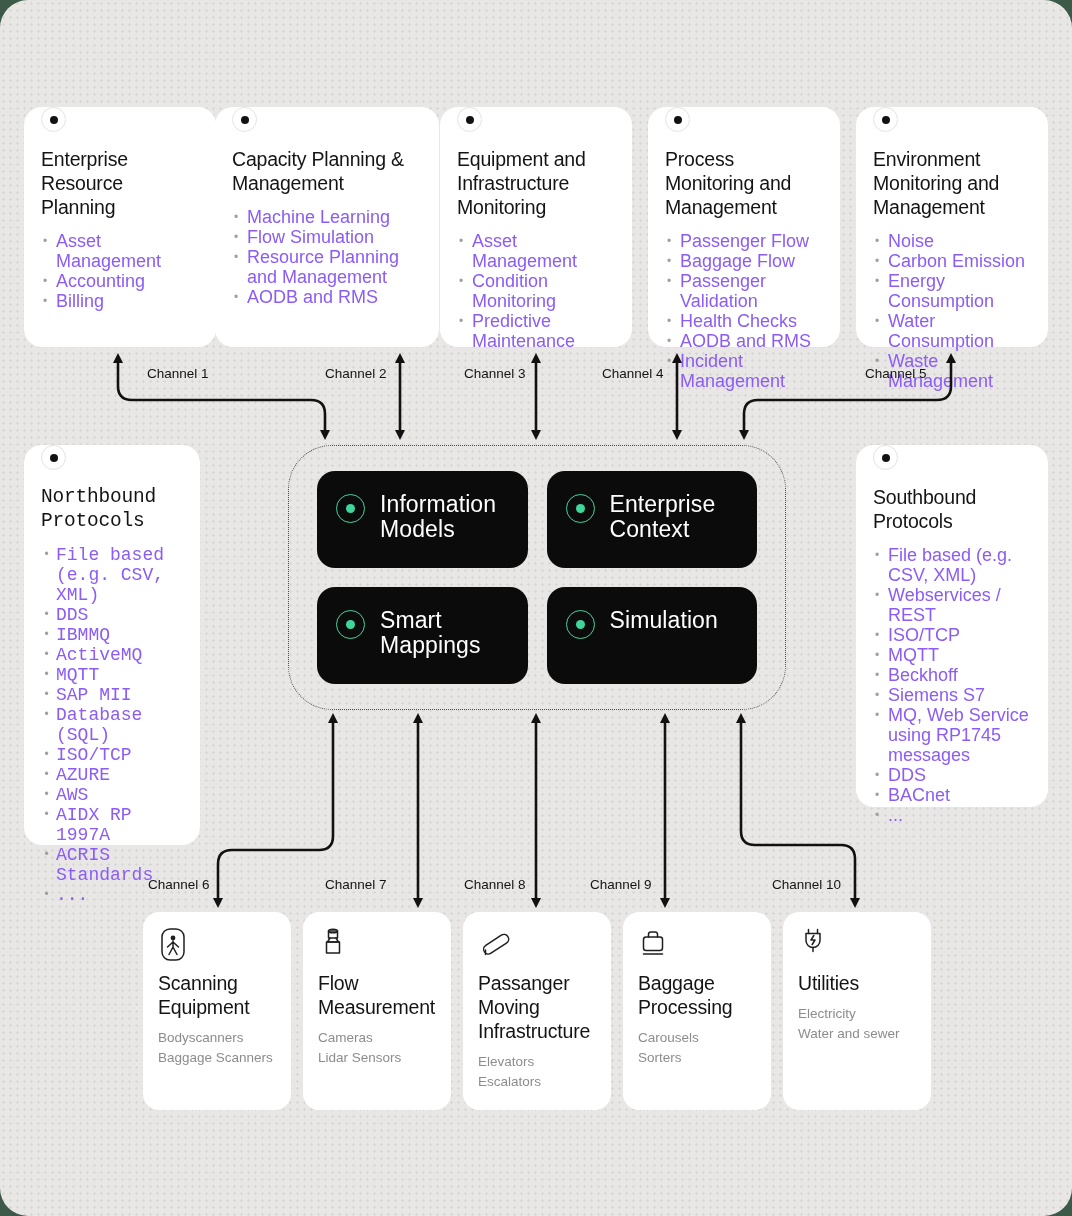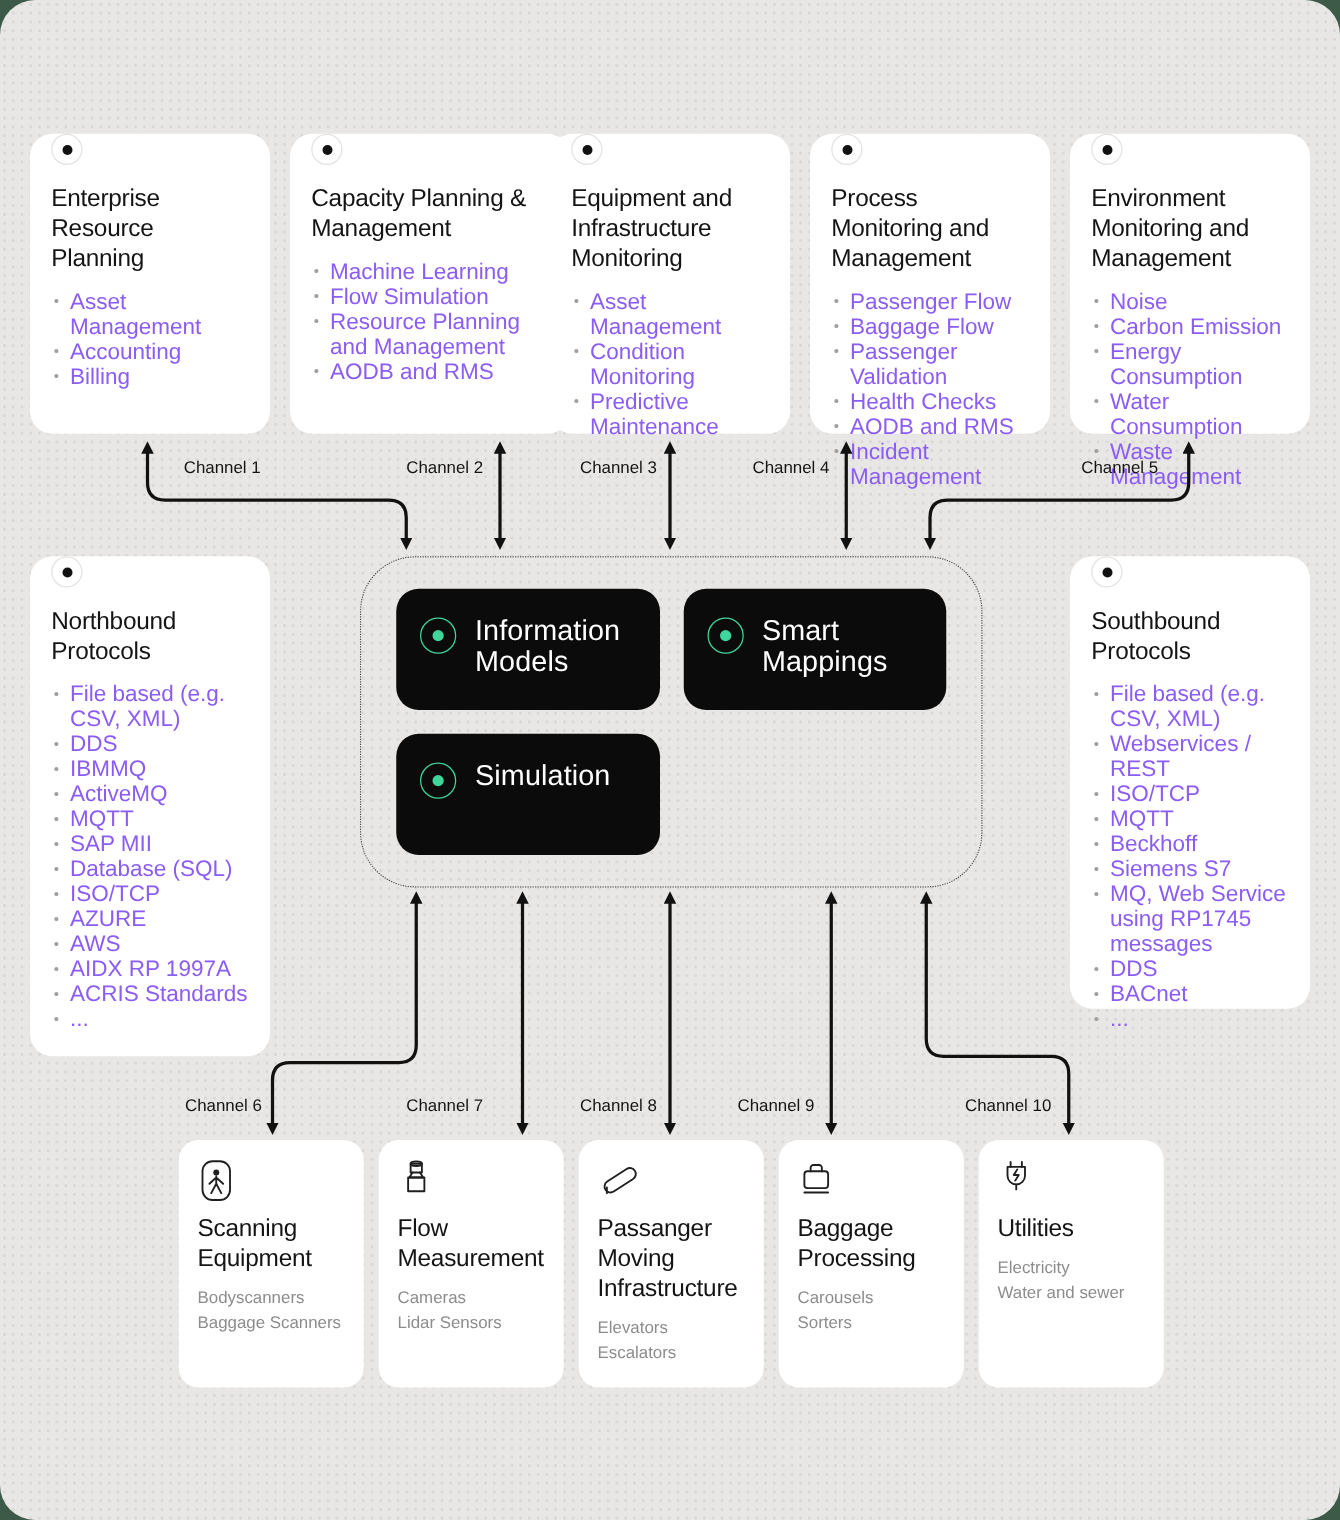--- a/index.html
+++ b/index.html
@@ -122,21 +122,21 @@
     <div class="dot-badge">
         <span class="dot"></span>
       </div>
     <div class="card-title">Enterprise Resource Planning</div>
     <ul class="bullets">
         <li>Asset Management</li>
         <li>Accounting</li>
         <li>Billing</li>
       </ul>
   </div>
-  <div class="card" style="left:232px; top:107px; width:224px; height:240px;">
+  <div class="card" style="left:215px; top:107px; width:224px; height:240px;">
     <div class="dot-badge">
         <span class="dot"></span>
       </div>
     <div class="card-title">Capacity Planning &amp; Management</div>
     <ul class="bullets">
         <li>Machine Learning</li>
         <li>Flow Simulation</li>
         <li>Resource Planning and Management</li>
         <li>AODB and RMS</li>
       </ul>
@@ -195,31 +195,37 @@
     <div class="tile">
       <span class="tile-icon">
           <span class="dot"></span>
         </span>
       <span class="tile-label">Information Models</span>
     </div>
     <div class="tile">
       <span class="tile-icon">
           <span class="dot"></span>
         </span>
+      <span class="tile-label">Enterprise Context</span>
+    </div>
+    <div class="tile">
+      <span class="tile-icon">
+          <span class="dot"></span>
+        </span>
       <span class="tile-label">Smart Mappings</span>
     </div>
     <div class="tile">
       <span class="tile-icon">
           <span class="dot"></span>
         </span>
       <span class="tile-label">Simulation</span>
     </div>
   </div>
 
-  <div class="card" style="left:24px; top:445px; width:192px; height:400px;">
+  <div class="card" style="left:24px; top:445px; width:176px; height:400px;font-family:Liberation Mono, monospace;">
     <div class="dot-badge">
         <span class="dot"></span>
       </div>
     <div class="card-title">Northbound Protocols</div>
     <ul class="bullets">
         <li>File based (e.g. CSV, XML)</li>
         <li>DDS</li>
         <li>IBMMQ</li>
         <li>ActiveMQ</li>
         <li>MQTT</li>

